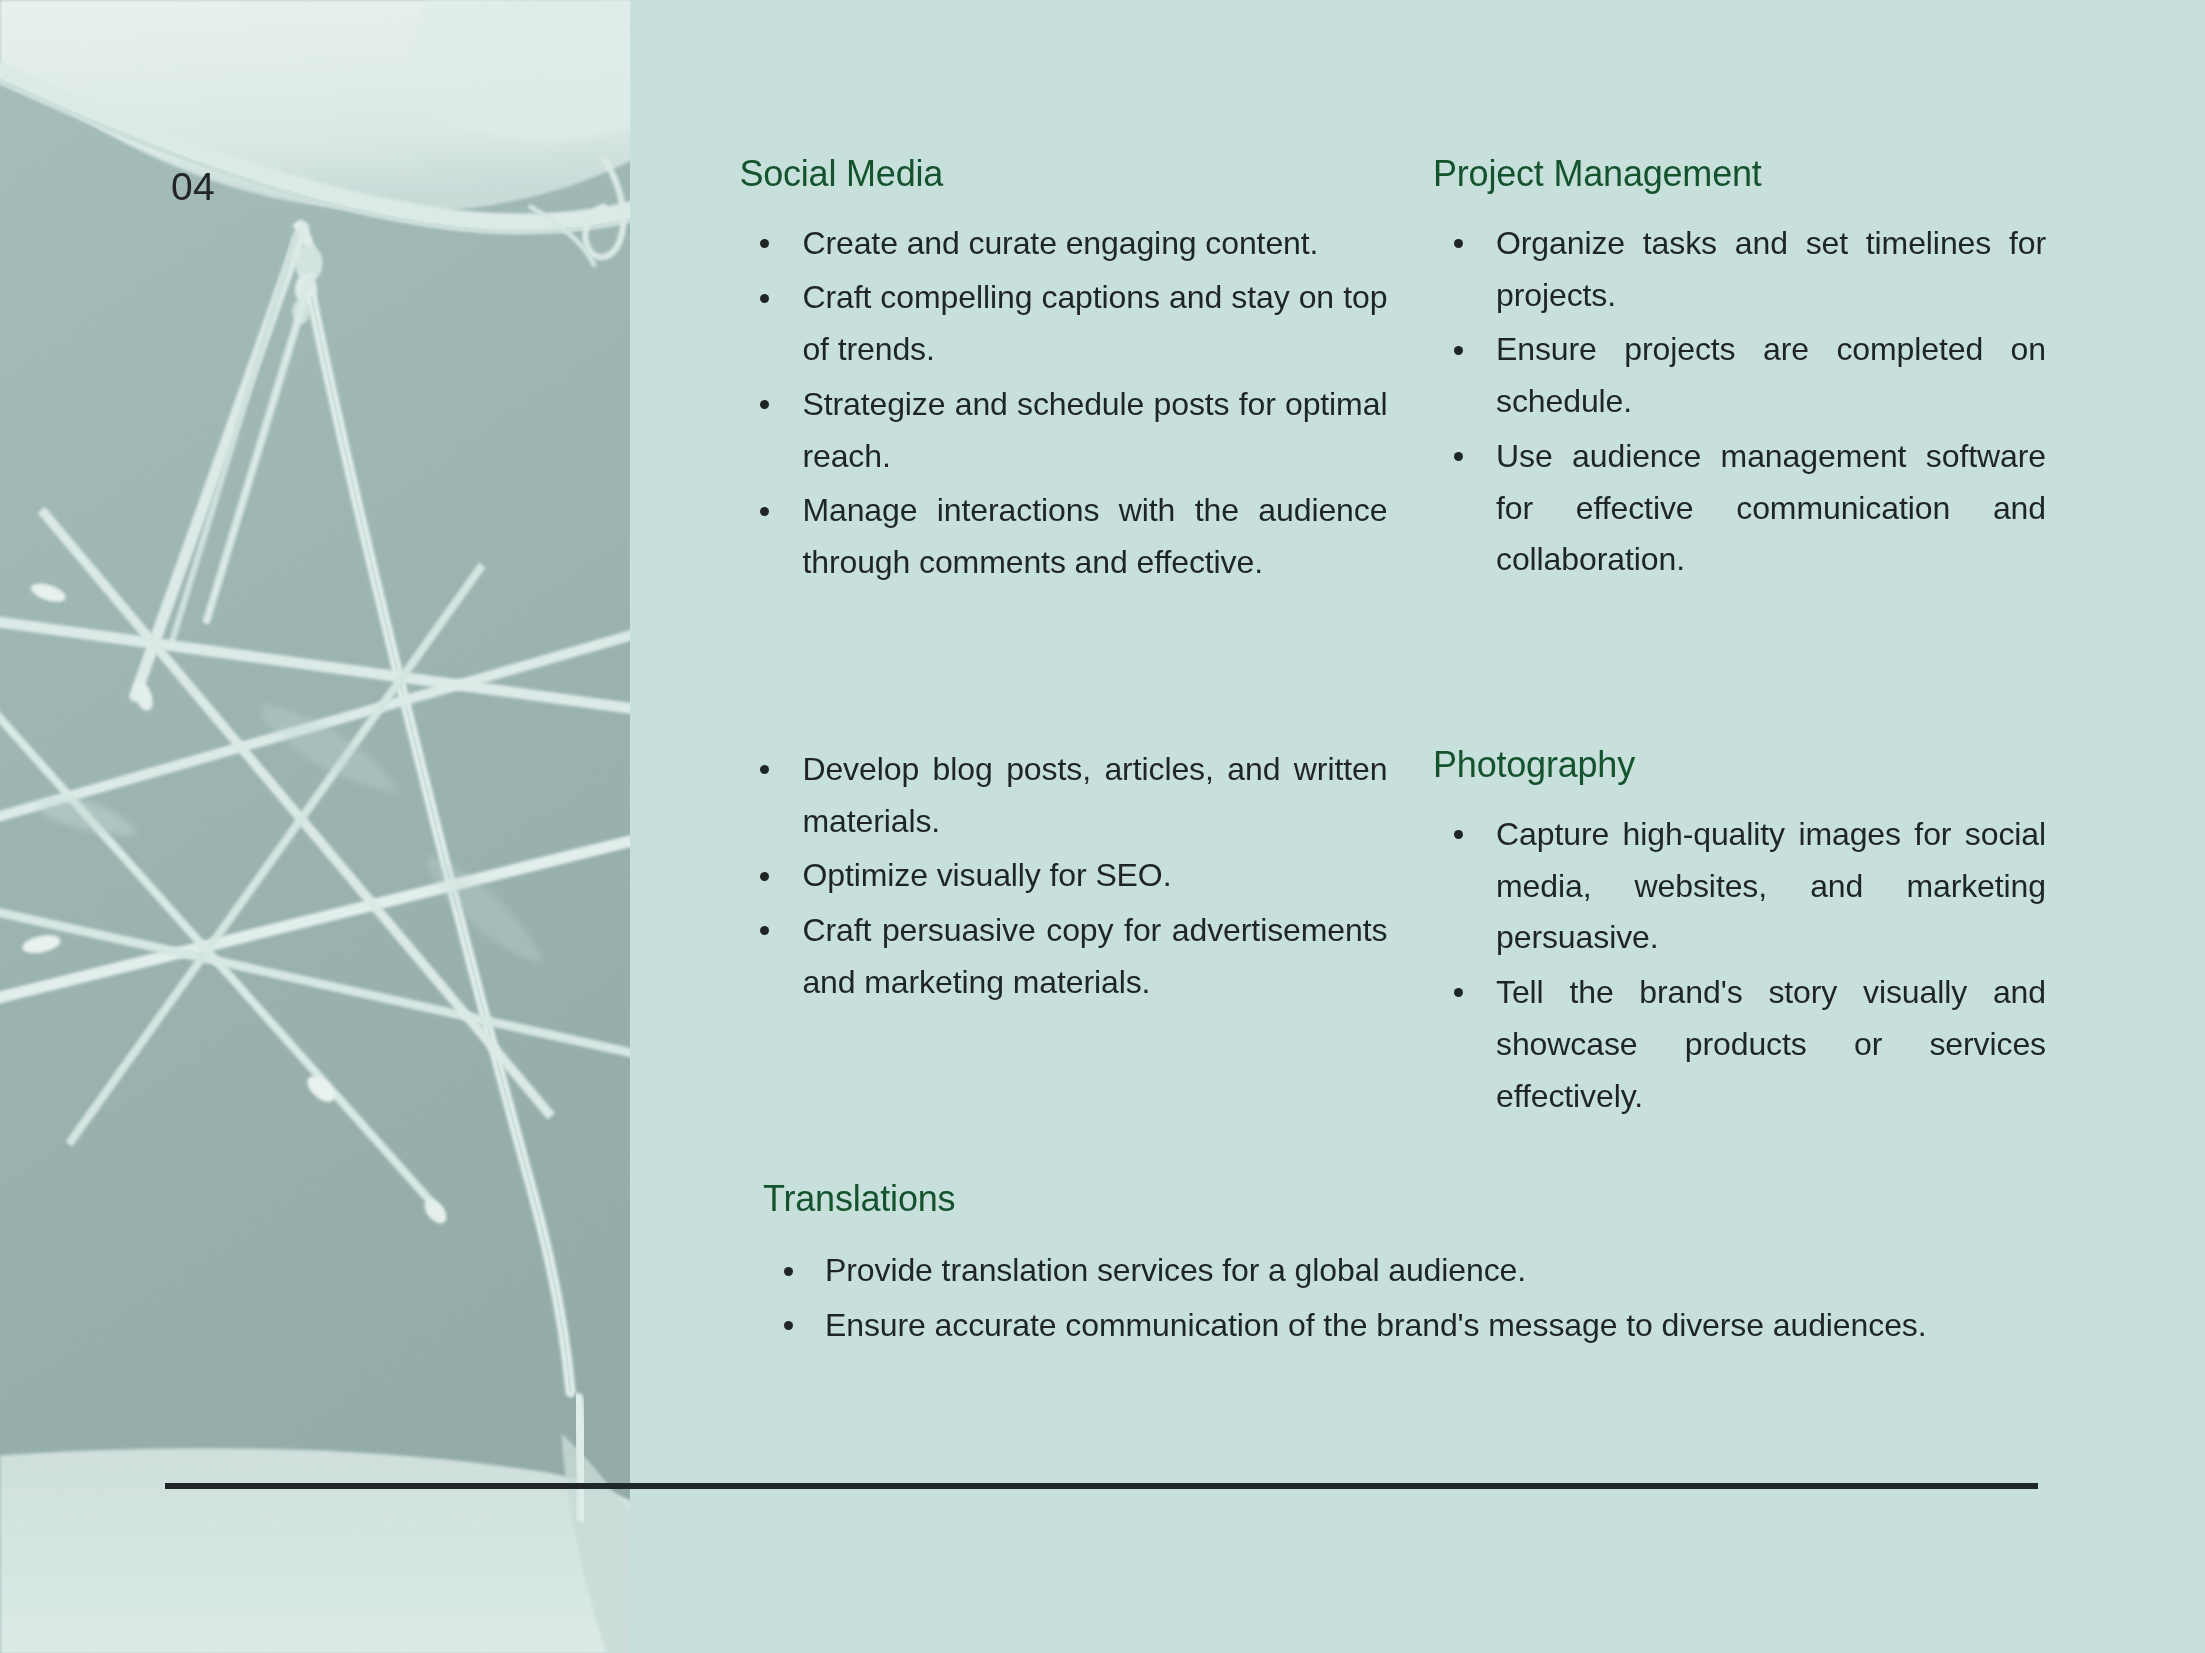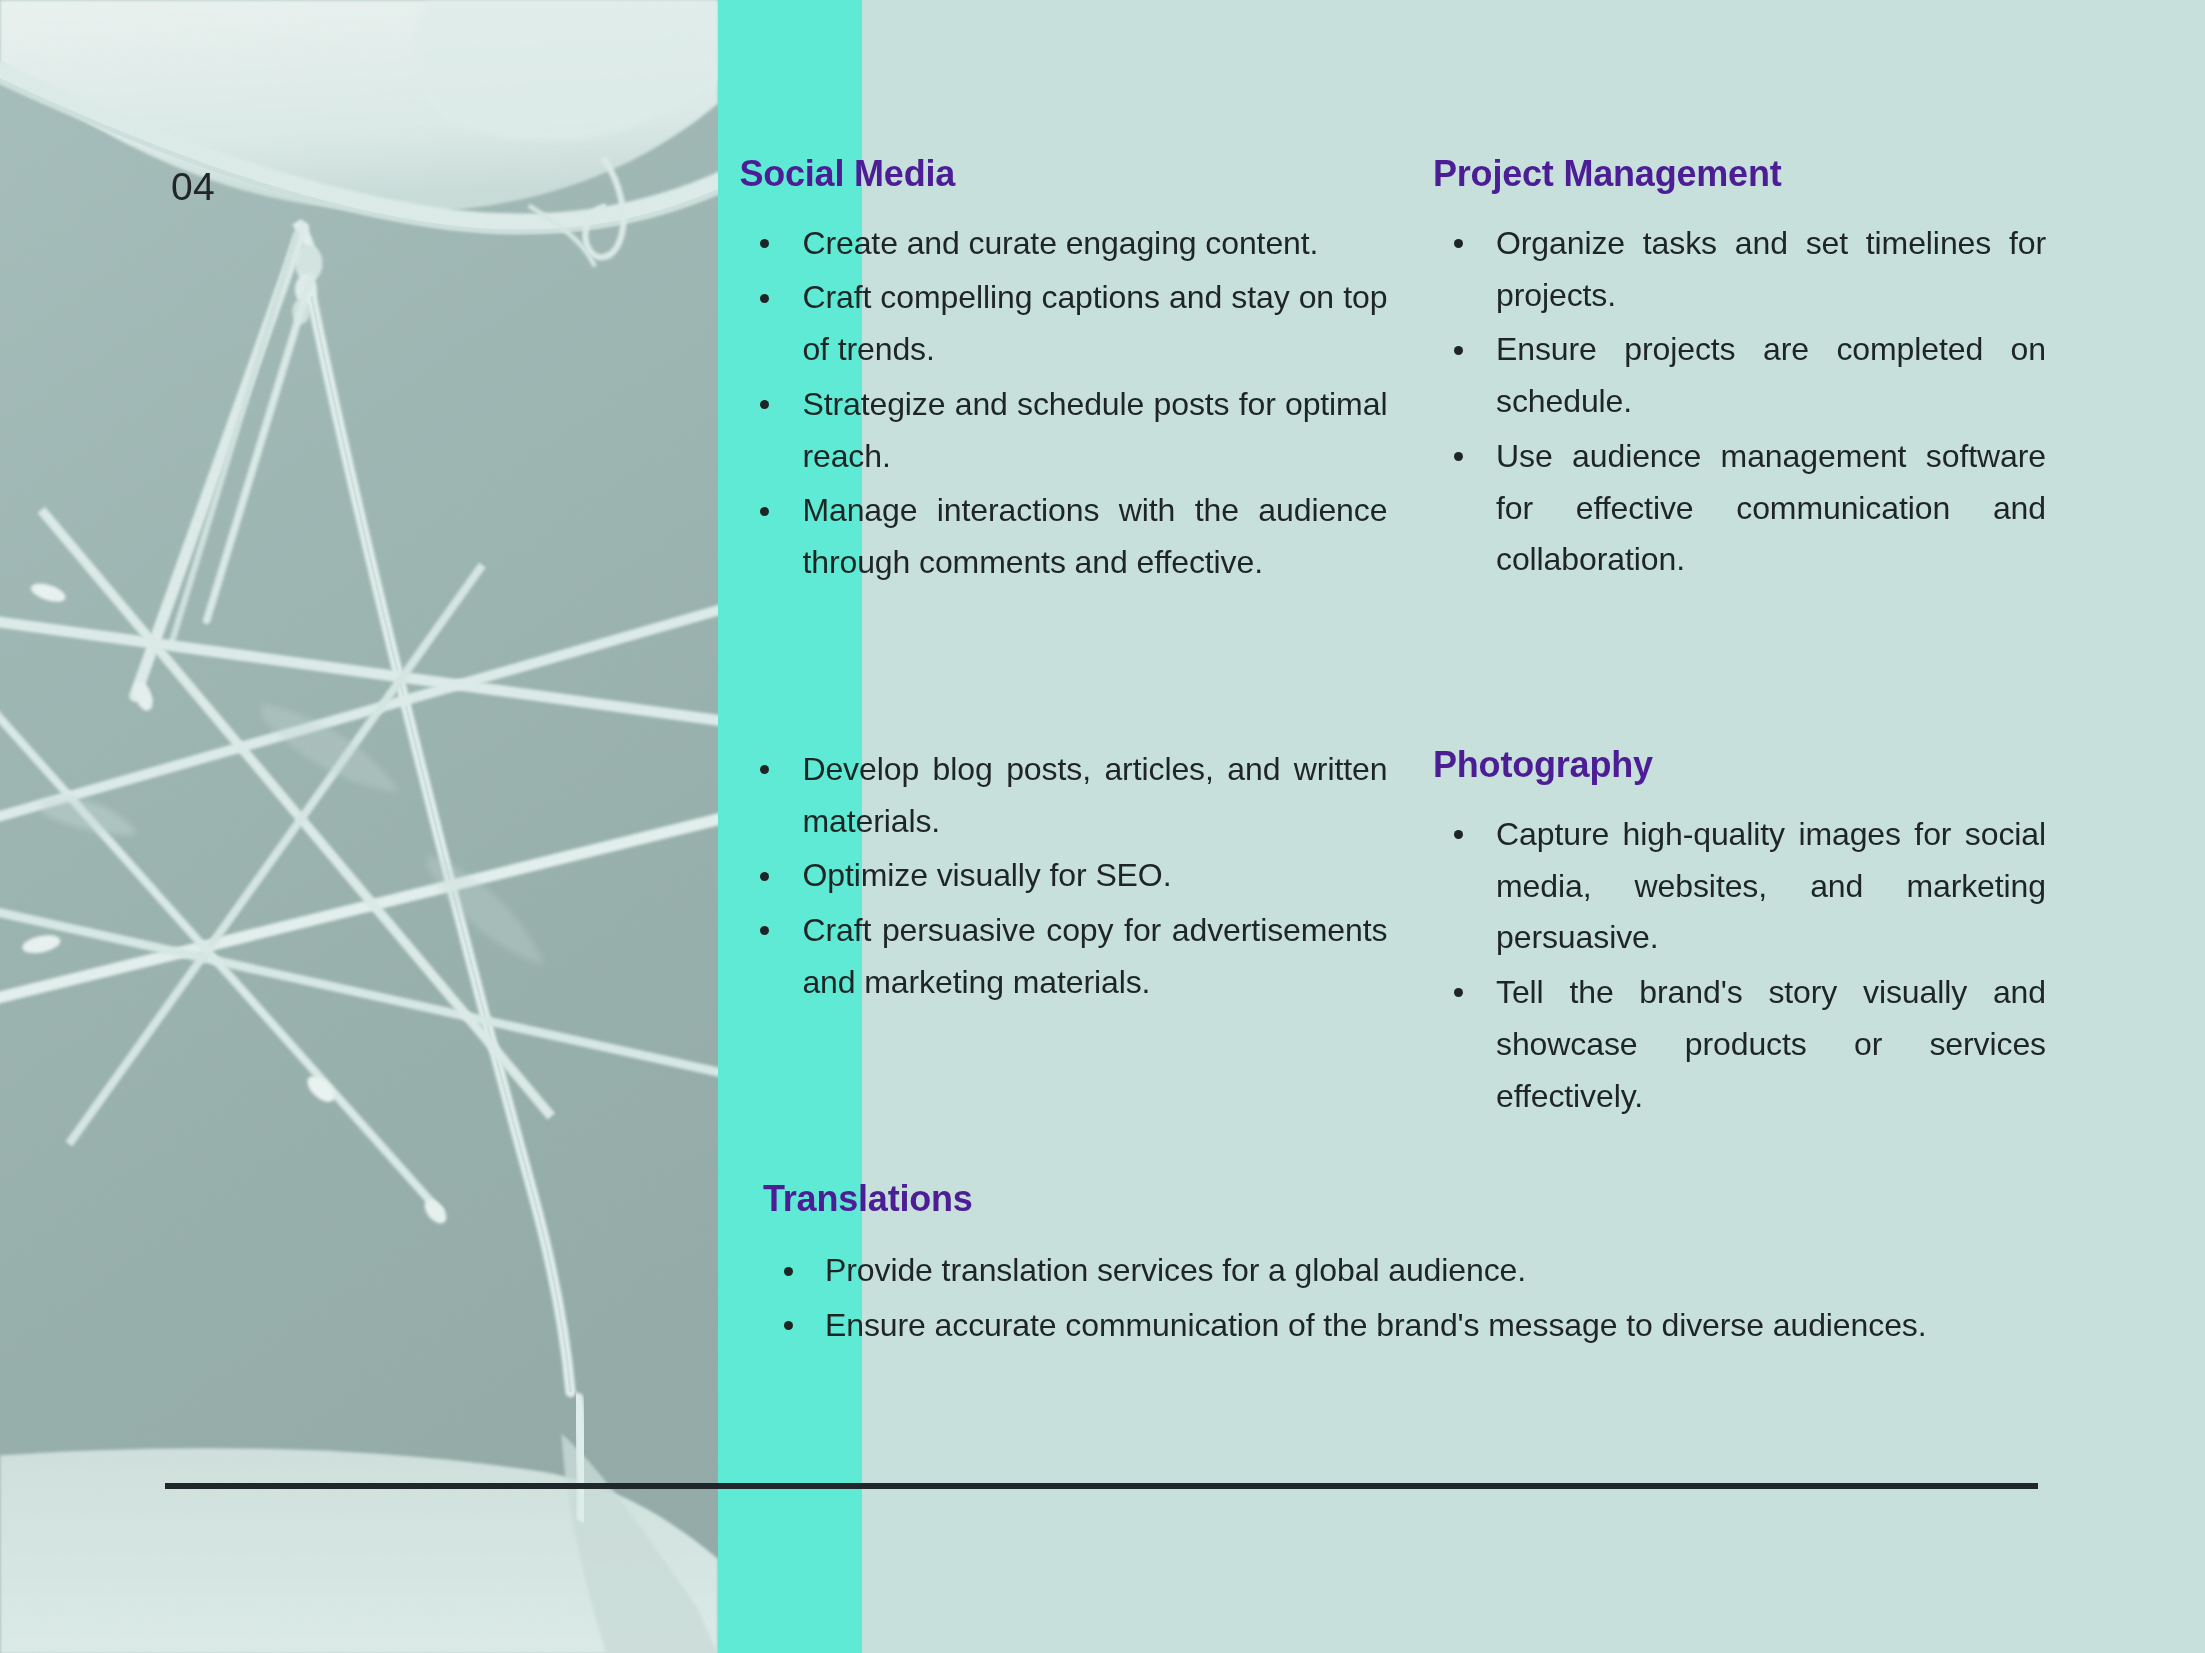--- a/index.html
+++ b/index.html
@@ -16,21 +16,21 @@
     background: #c7e0dc;
     font-family: "Liberation Sans", sans-serif;
     -webkit-font-smoothing: antialiased;
   }
 
   
   #photo-panel {
     position: absolute;
     left: 0;
     top: 0;
-    width: 862px;
+    width: 630px;
     height: 1654px;
     overflow: hidden;
     background: #5eead4;
   }
 
   #photo-panel .photo-svg {
     position: absolute;
     left: 0;
     top: 0;
     width: 718px;
@@ -87,22 +87,22 @@
     position: absolute;
   }
   #col-social      { left: 21.4px;  top: 153px;  width: 648px; }
   #col-project     { left: 715px;top: 153px;  width: 613px; }
   #col-writing     { left: 21.4px;  top: 744px; width: 648px; }
   #col-photography { left: 715px;top: 744px; width: 613px; }
   #col-translation { left: 45px;  top: 1178px; width: 1282px; }
 
   .sec-heading {
     font-size: 36px;
-    font-weight: 700;
-    color: #4c1d95;
+    font-weight: 400;
+    color: #14532d;
     letter-spacing: -0.2px;
     line-height: 1.15;
     margin: 0 0 23.4px 0;
   }
 
   ul.bullets {
     list-style: none;
     margin: 0;
     padding: 0;
   }

